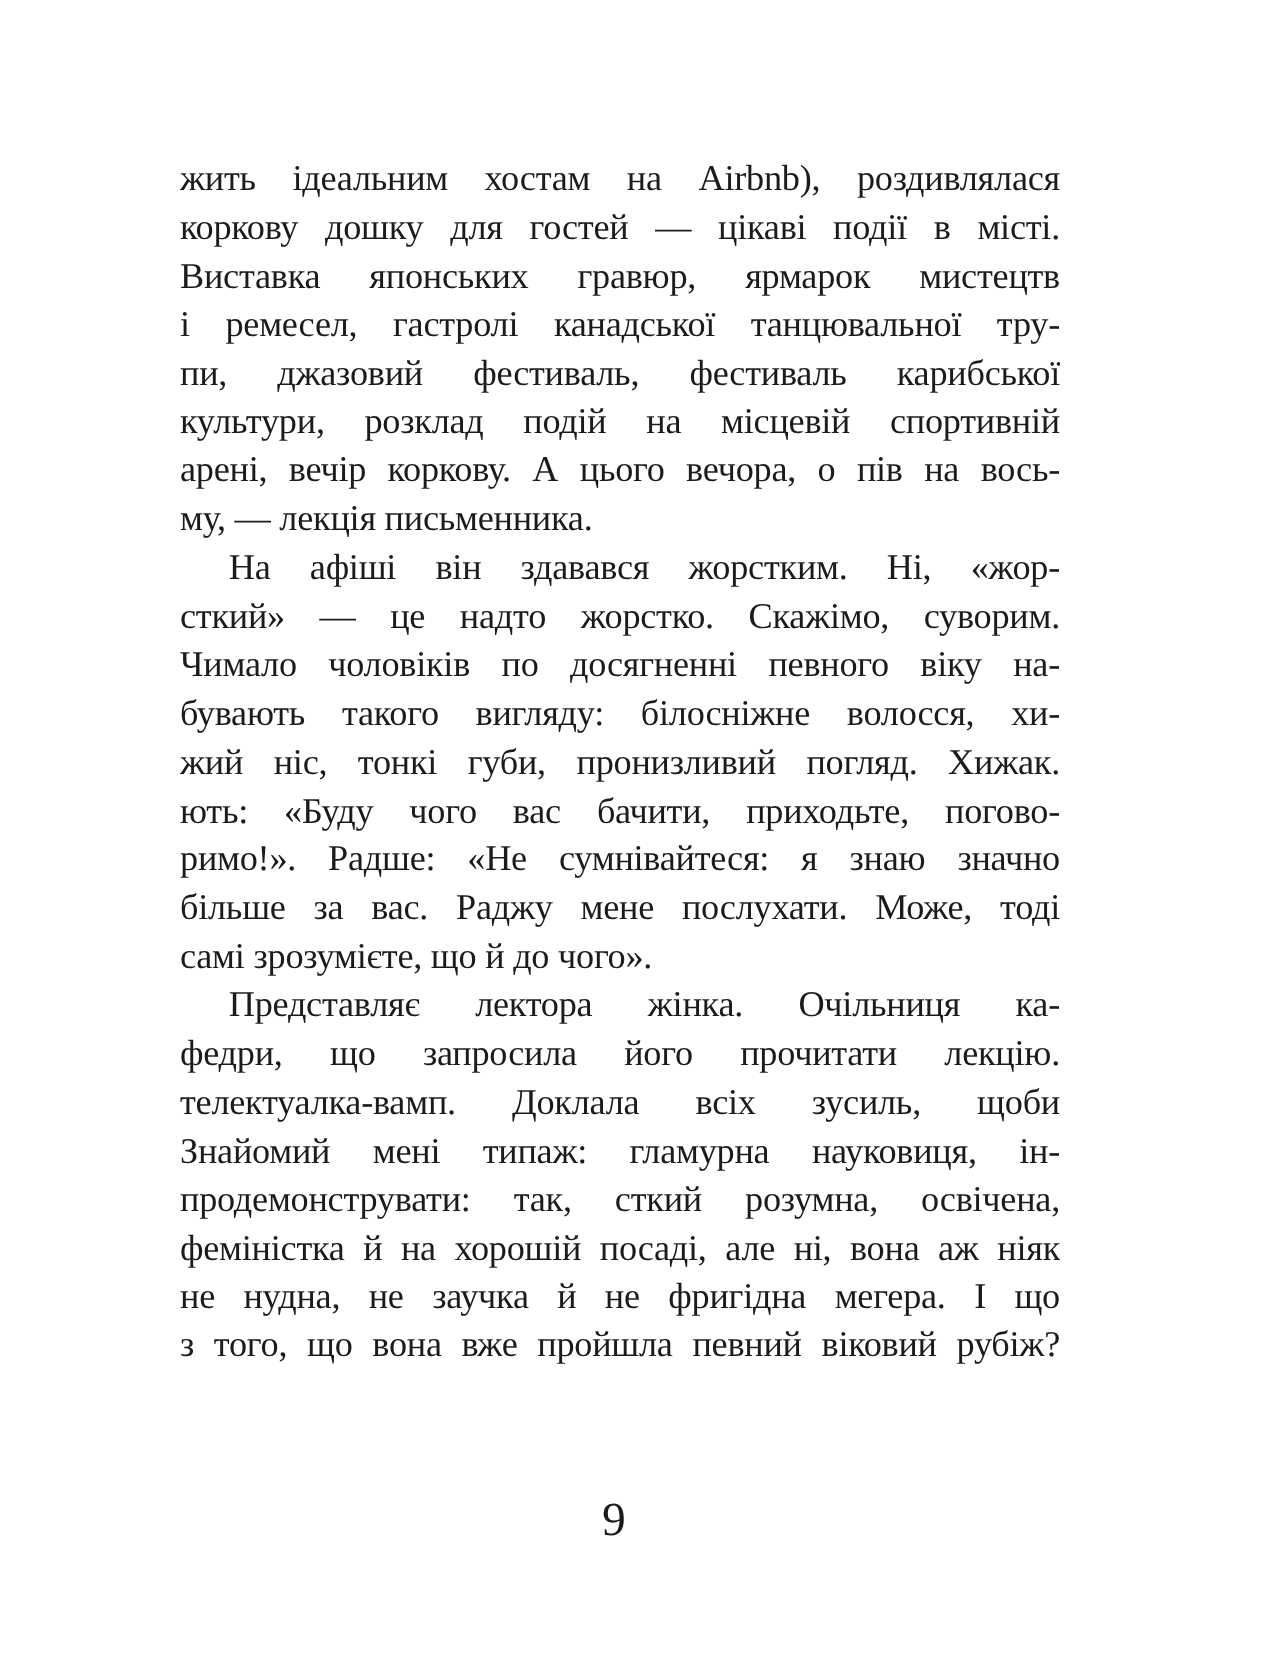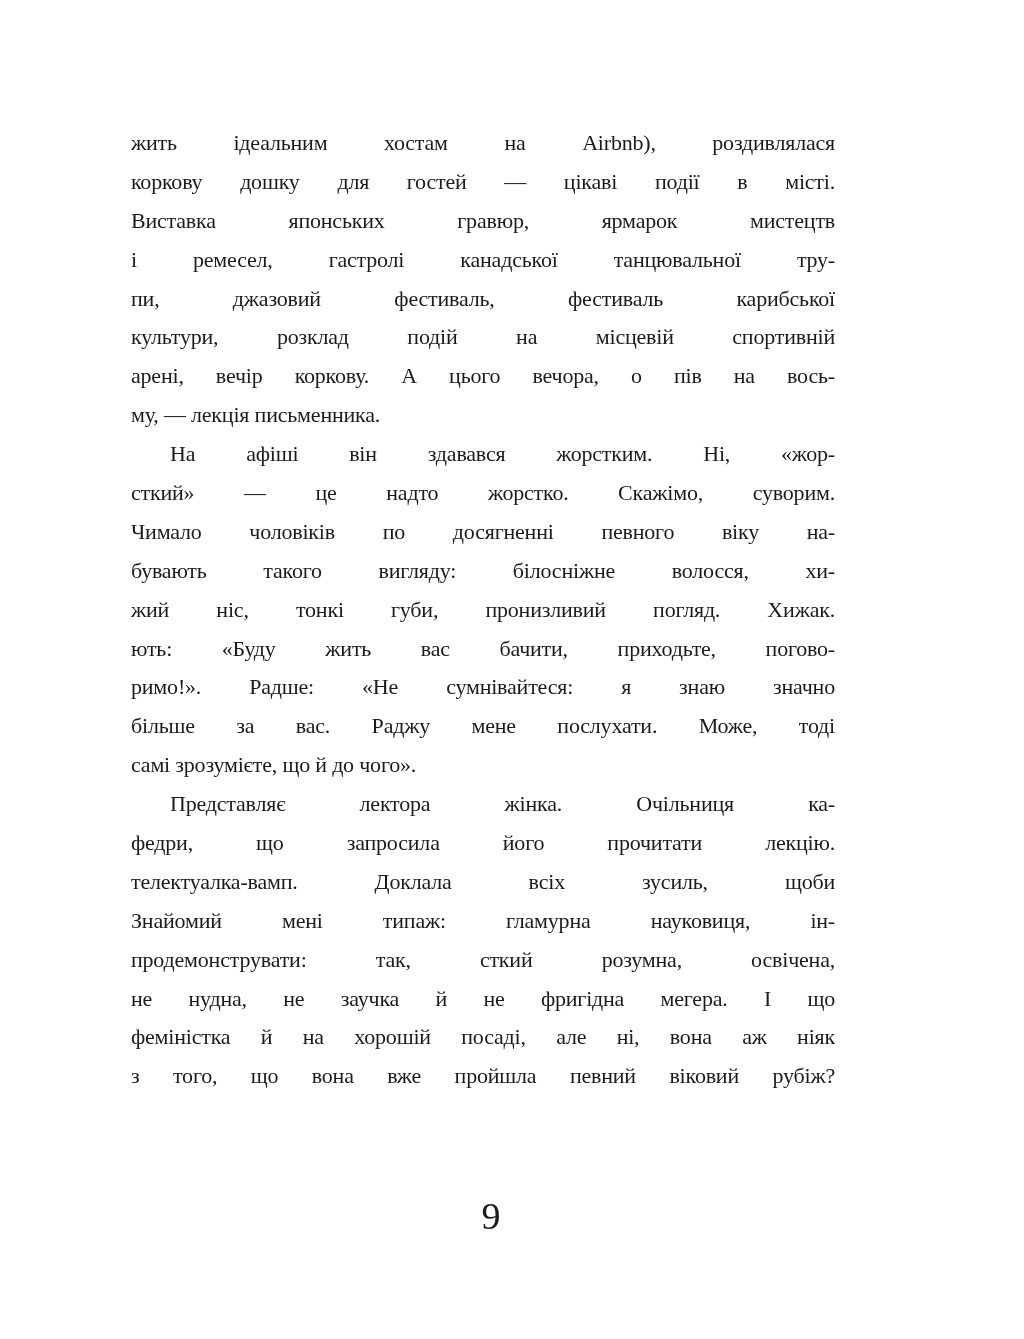--- a/index.html
+++ b/index.html
@@ -10,24 +10,24 @@
     position: relative;
     width: 1024px;
     height: 1339px;
     background: #ffffff;
     color: #1b1b1b;
     font-family: "Liberation Serif", "DejaVu Serif", serif;
     overflow: hidden;
   }
   .text-block {
     position: absolute;
-    left: 131px;
+    left: 144px;
     top: 124px;
     width: 704px;
-    font-size: 22px;
+    font-size: 29px;
     line-height: 38.9px;
     letter-spacing: -0.2px;
   }
   .para {
     margin: 0;
     padding: 0;
   }
   .line {
     text-align: justify;
     text-align-last: justify;
@@ -65,30 +65,30 @@
       <div class="line">культури, розклад подій на місцевій спортивній</div>
       <div class="line">арені, вечір коркову. А цього вечора, о пів на вось-</div>
       <div class="line no-just">му, — лекція письменника.</div>
     </div>
     <div class="para">
       <div class="line indent">На афіші він здавався жорстким. Ні, «жор-</div>
       <div class="line">сткий» — це надто жорстко. Скажімо, суворим.</div>
       <div class="line">Чимало чоловіків по досягненні певного віку на-</div>
       <div class="line">бувають такого вигляду: білосніжне волосся, хи-</div>
       <div class="line">жий ніс, тонкі губи, пронизливий погляд. Хижак.</div>
-      <div class="line">ють: «Буду жить вас бачити, приходьте, погово-</div>
+      <div class="line">ють: «Буду чого вас бачити, приходьте, погово-</div>
       <div class="line">римо!». Радше: «Не сумнівайтеся: я знаю значно</div>
       <div class="line">більше за вас. Раджу мене послухати. Може, тоді</div>
       <div class="line no-just">самі зрозумієте, що й до чого».</div>
     </div>
     <div class="para">
       <div class="line indent">Представляє лектора жінка. Очільниця ка-</div>
       <div class="line">федри, що запросила його прочитати лекцію.</div>
       <div class="line">телектуалка-вамп. Доклала всіх зусиль, щоби</div>
       <div class="line">Знайомий мені типаж: гламурна науковиця, ін-</div>
       <div class="line">продемонструвати: так, сткий розумна, освічена,</div>
+      <div class="line">феміністка й на хорошій посаді, але ні, вона аж ніяк</div>
       <div class="line">не нудна, не заучка й не фригідна мегера. І що</div>
-      <div class="line">феміністка й на хорошій посаді, але ні, вона аж ніяк</div>
       <div class="line">з того, що вона вже пройшла певний віковий рубіж?</div>
     </div>
   </main>
 
 <div class="page-number">9</div>
 
 </body></html>

